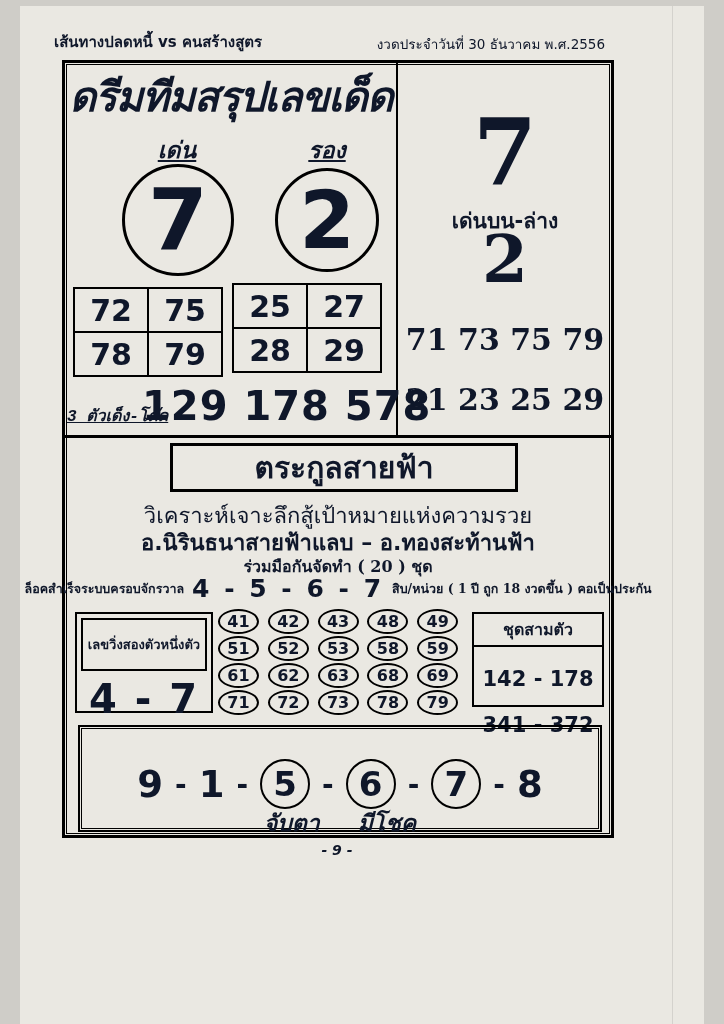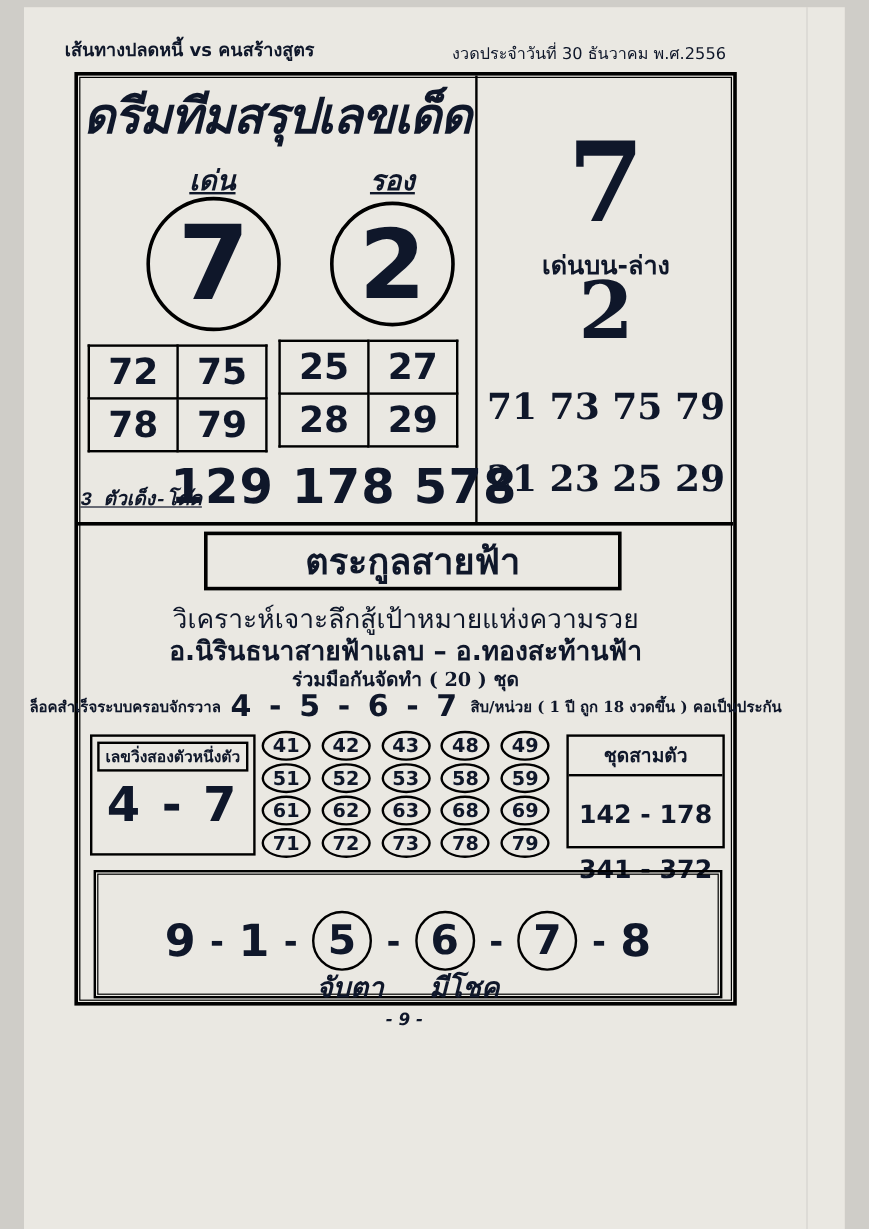--- a/index.html
+++ b/index.html
@@ -66,21 +66,21 @@
     font-size:22px; font-weight:bold; white-space:nowrap; }
   .sf-line3 { position:absolute; left:42px; top:548px; width:552px; text-align:center;
     font-size:16px; font-weight:bold; white-space:nowrap; }
   .sf-lock { position:absolute; left:42px; top:568px; width:552px; display:flex;
     align-items:center; justify-content:center; gap:8px; white-space:nowrap; }
   .sf-lock .small { font-size:12.5px; font-weight:bold; }
   .sf-lock .big { font-size:25px; font-weight:900; letter-spacing:3px; }
 
   .run-box { position:absolute; left:55px; top:606px; width:138px; height:101px; border:2px solid #000; }
   .run-head { margin:4px; border:2px solid #000; text-align:center; font-size:13px;
-    font-weight:bold; padding:0 0; white-space:nowrap; }
+    font-weight:bold; padding:14px 0; white-space:nowrap; }
   .run-val { text-align:center; font-size:40px; font-weight:900; letter-spacing:2px; line-height:1.2; }
 
   .circle-grid { position:absolute; left:198px; top:603px; width:242px;
     display:grid; grid-template-columns:repeat(5,1fr); row-gap:2px; column-gap:7px; }
   .oval { width:41px; height:25px; border:2.5px solid #000; border-radius:50%;
     display:flex; align-items:center; justify-content:center; font-size:16px;
     font-weight:900; letter-spacing:0; }
 
   .set-box { position:absolute; left:452px; top:606px; width:132px; height:95px; border:2px solid #000; }
   .set-head { border-bottom:2px solid #000; text-align:center; font-size:16px;

